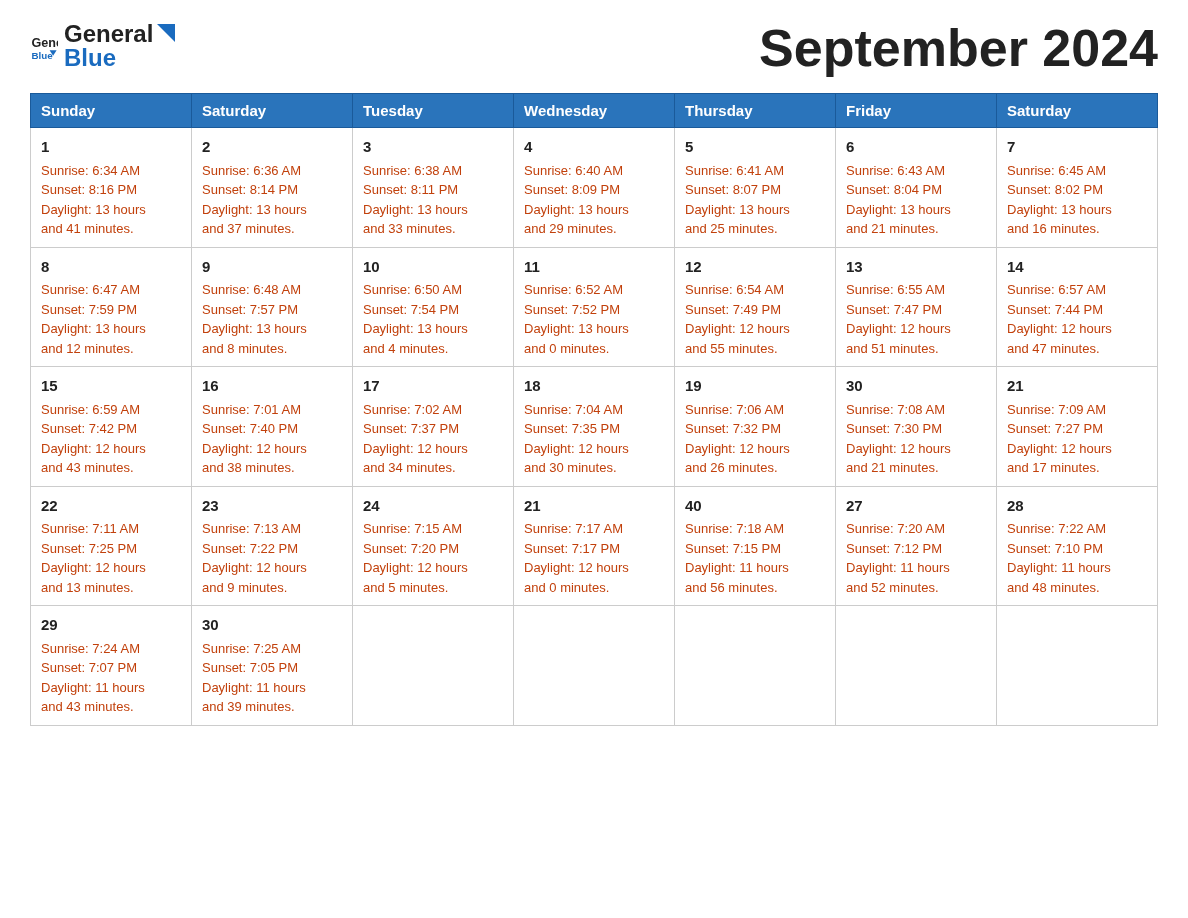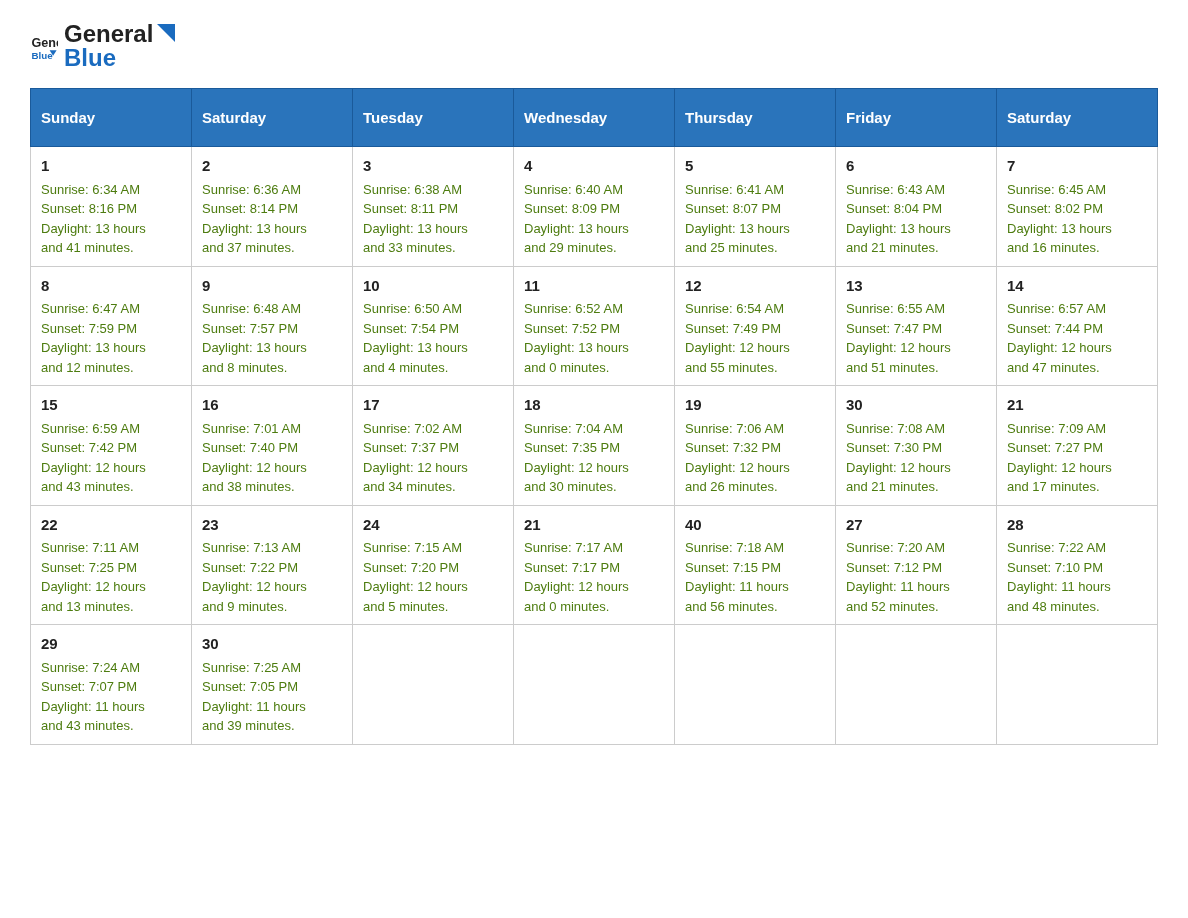--- a/index.html
+++ b/index.html
@@ -43,41 +43,41 @@
     .calendar-table {
       width: 100%;
       border-collapse: collapse;
       border: 1px solid #aaa;
     }
     .calendar-table th {
       background: #2a74bb;
       color: #fff;
       font-size: 15px;
       font-weight: bold;
-      padding: 20px 10px;
+      padding: 8px 10px;
       text-align: left;
       border: 1px solid #1a5a9a;
     }
     .calendar-table td {
       vertical-align: top;
       padding: 8px 10px;
       border: 1px solid #ccc;
       width: calc(100% / 7);
       min-height: 90px;
       font-size: 13px;
       line-height: 1.5;
     }
     .day-num {
       font-size: 15px;
       font-weight: bold;
       margin-bottom: 2px;
       display: block;
     }
     .day-info {
-      color: #4d7c0f;
+      color: #c2410c;
       font-size: 13px;
     }
     .empty-cell {
       background: #fff;
     }
     tr td:first-child .day-num,
     tr th:first-child {
     }
     
     .calendar-table tbody tr:nth-child(odd) td {
@@ -101,20 +101,21 @@
       <div style="display:flex; align-items:baseline; gap:2px;">
         <span style="font-size:24px; font-weight:bold; color:#222;">General</span>
         <svg width="18" height="18" viewBox="0 0 18 18" style="margin-left:2px; margin-bottom:-2px;">
           <polygon points="0,0 18,0 18,18" fill="#1a6bbf"></polygon>
         </svg>
       </div>
       <div style="font-size:24px; font-weight:bold; color:#1a6bbf; margin-top:-4px;">Blue</div>
     </div>
   </div>
   <div class="title-block">
+    <div class="month-title">September 2024</div>
   </div>
 </div>
 
 <table class="calendar-table">
   <thead>
     <tr>
     <th>Sunday</th>
         <th>Saturday</th>
         <th>Tuesday</th>
         <th>Wednesday</th>

